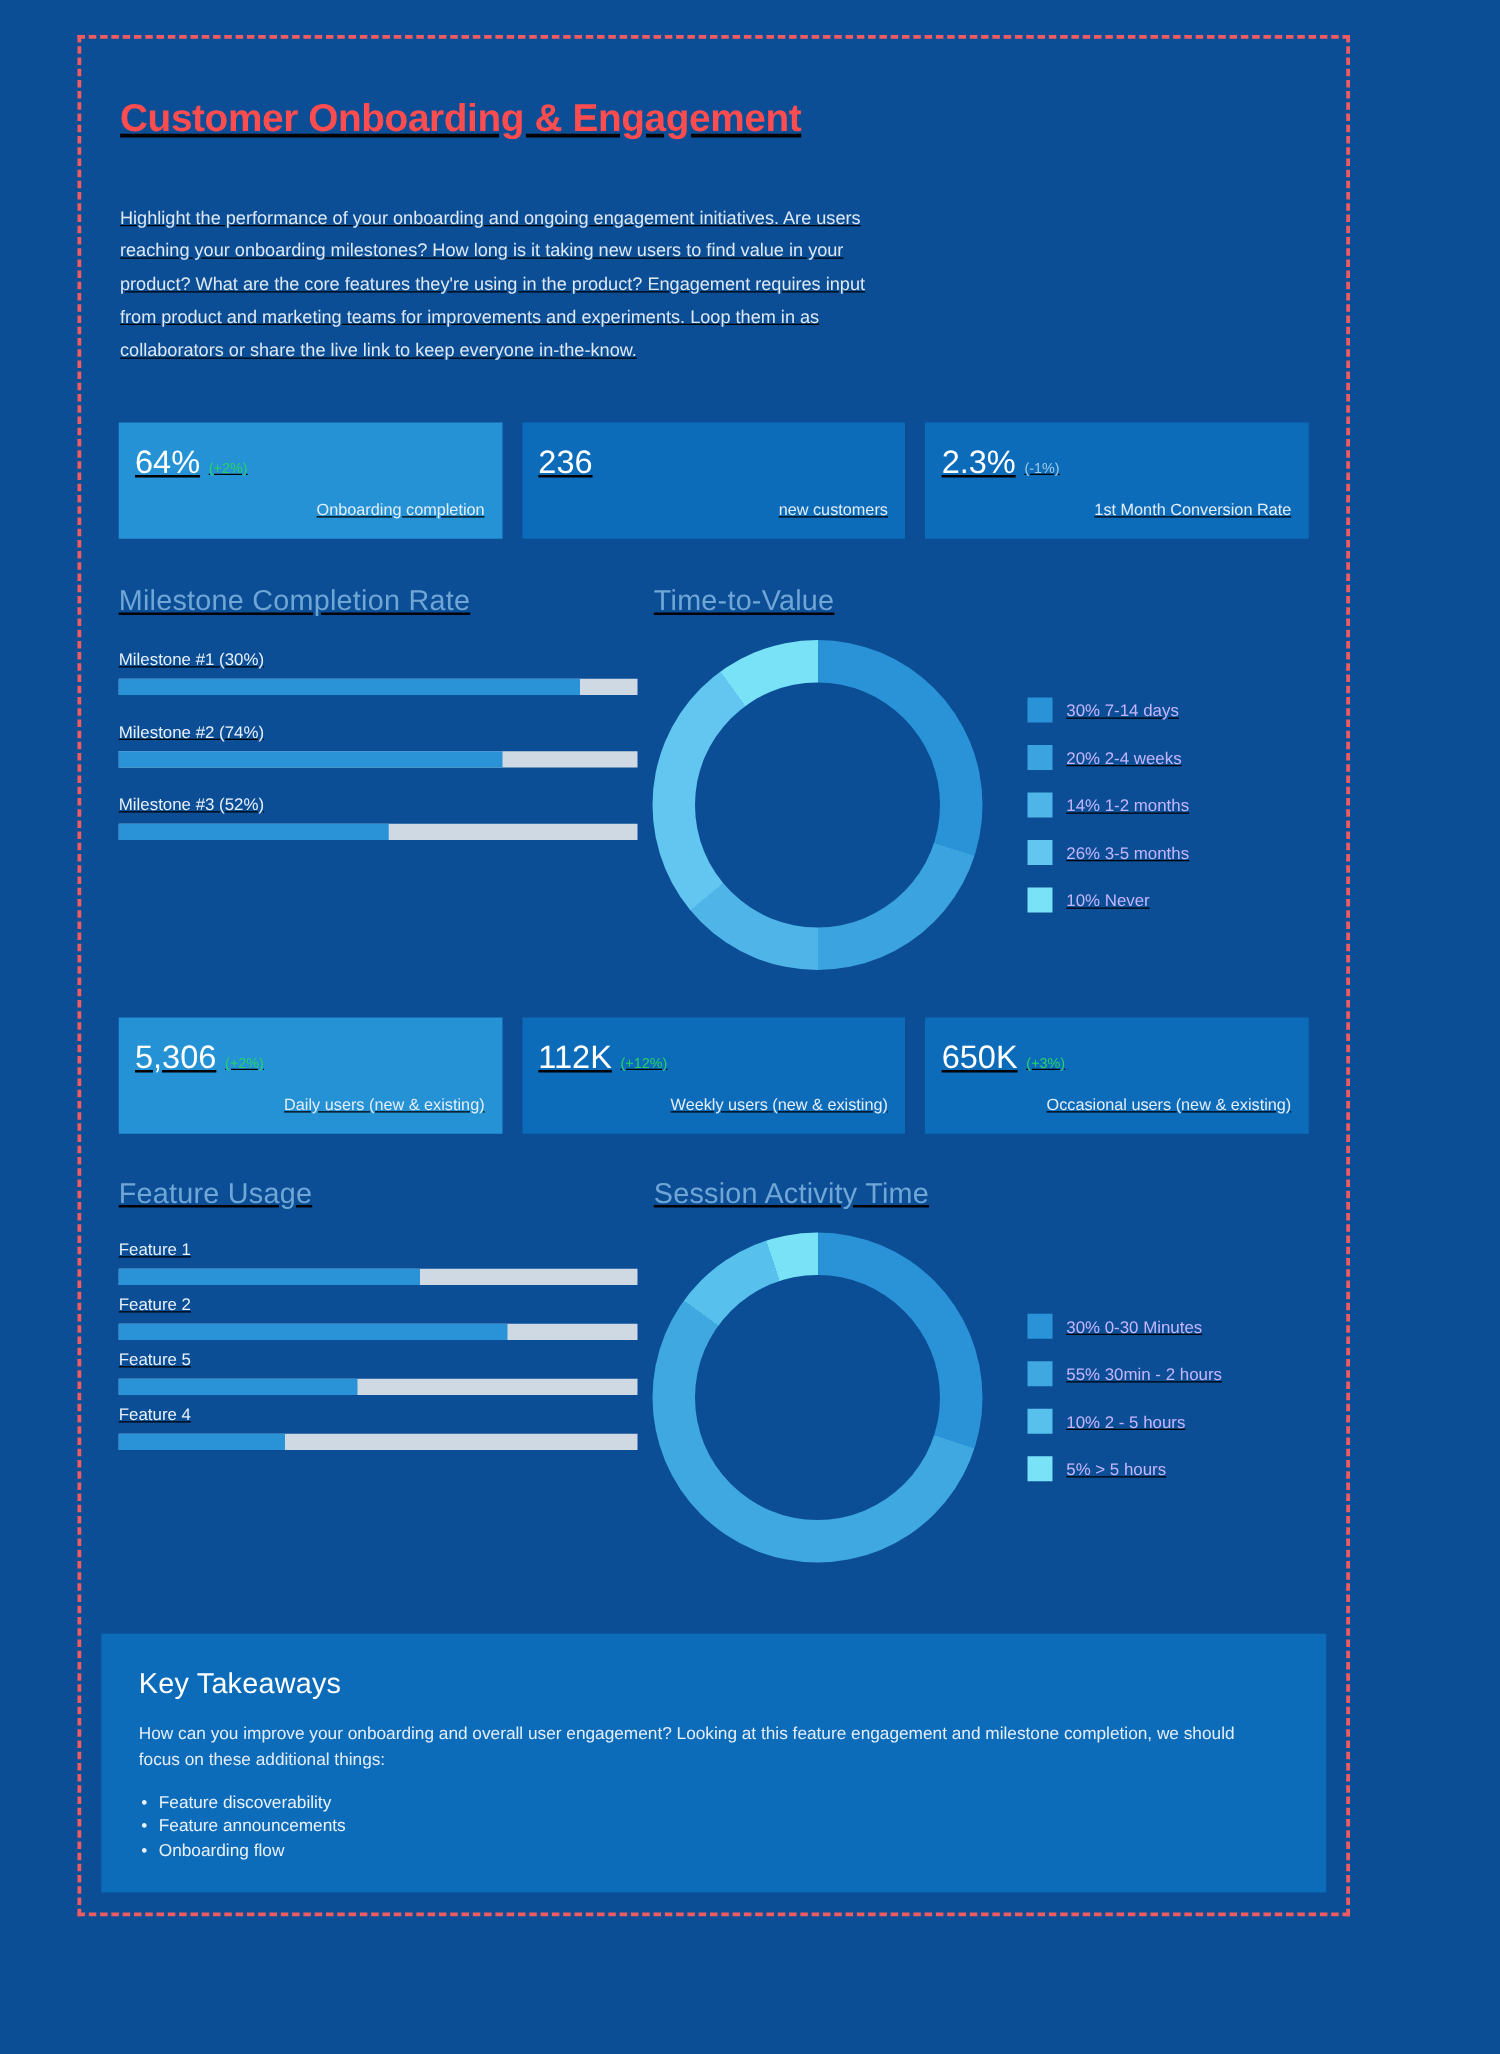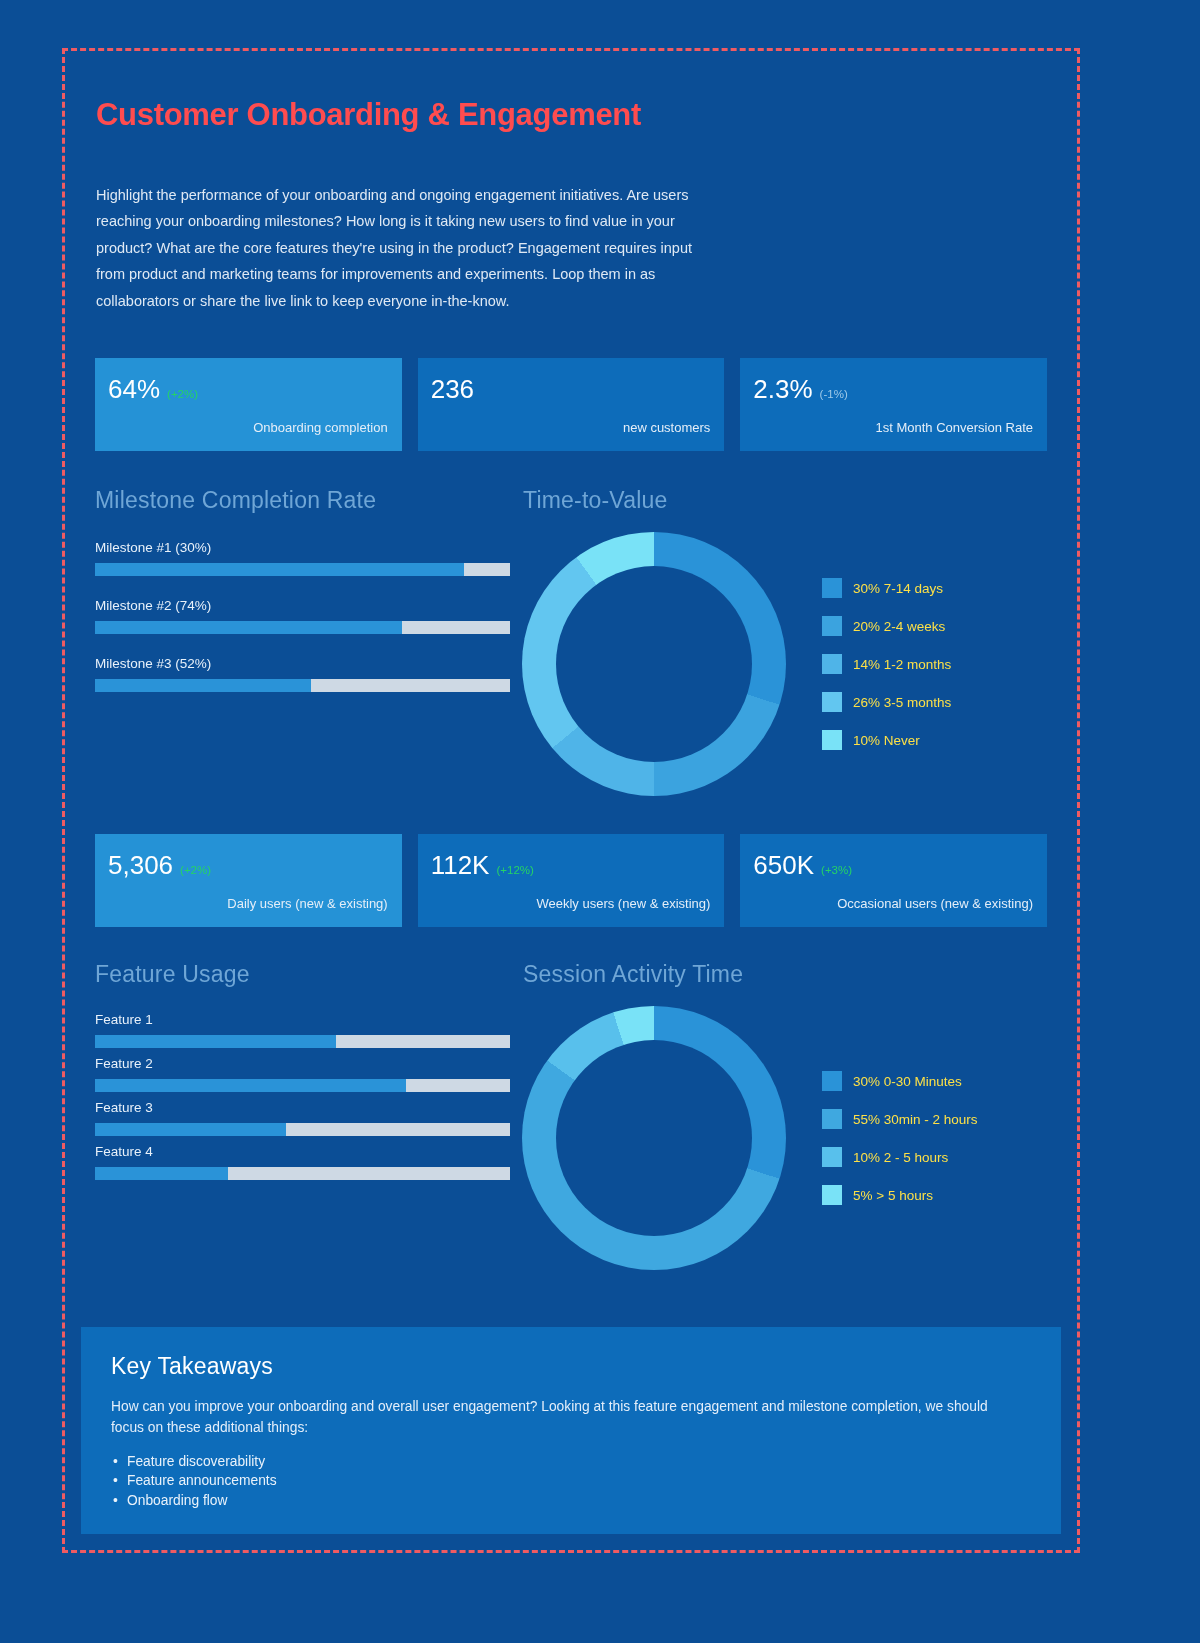--- a/index.html
+++ b/index.html
@@ -9,25 +9,26 @@
     height: 1643px;
     background: #0b4e96;
     font-family: "Liberation Sans", sans-serif;
     position: relative;
     overflow: hidden;
   }
 
   .page {
     position: absolute;
     left: 62px;
-    top: 48px;
+    top: 28px;
     width: 1018px;
     height: 1505px;
     border: 3px dashed #ef5b62;
     padding: 0;
+    text-decoration: underline;
   }
 
   .inner {
     position: relative;
     width: 100%;
     height: 100%;
     padding: 30px 30px 0 30px;
   }
 
   
@@ -157,21 +158,21 @@
     display: flex;
     align-items: center;
     gap: 11px;
   }
   .swatch {
     width: 20px;
     height: 20px;
     flex: none;
   }
   .legend-text {
-    color: #fde047;
+    color: #c4b5fd;
     font-size: 13.5px;
     font-weight: 300;
     white-space: nowrap;
   }
 
   
   .takeaways {
     position: absolute;
     left: 16px;
     right: 16px;
@@ -332,21 +333,21 @@
                 <div class="bar-fill" style="width: 58%;"></div>
               </div>
             </div>
             <div class="bar-item tight">
               <div class="bar-label">Feature 2</div>
               <div class="bar-track">
                 <div class="bar-fill" style="width: 75%;"></div>
               </div>
             </div>
             <div class="bar-item tight">
-              <div class="bar-label">Feature 3</div>
+              <div class="bar-label">Feature 5</div>
               <div class="bar-track">
                 <div class="bar-fill" style="width: 46%;"></div>
               </div>
             </div>
             <div class="bar-item tight">
               <div class="bar-label">Feature 4</div>
               <div class="bar-track">
                 <div class="bar-fill" style="width: 32%;"></div>
               </div>
             </div>

